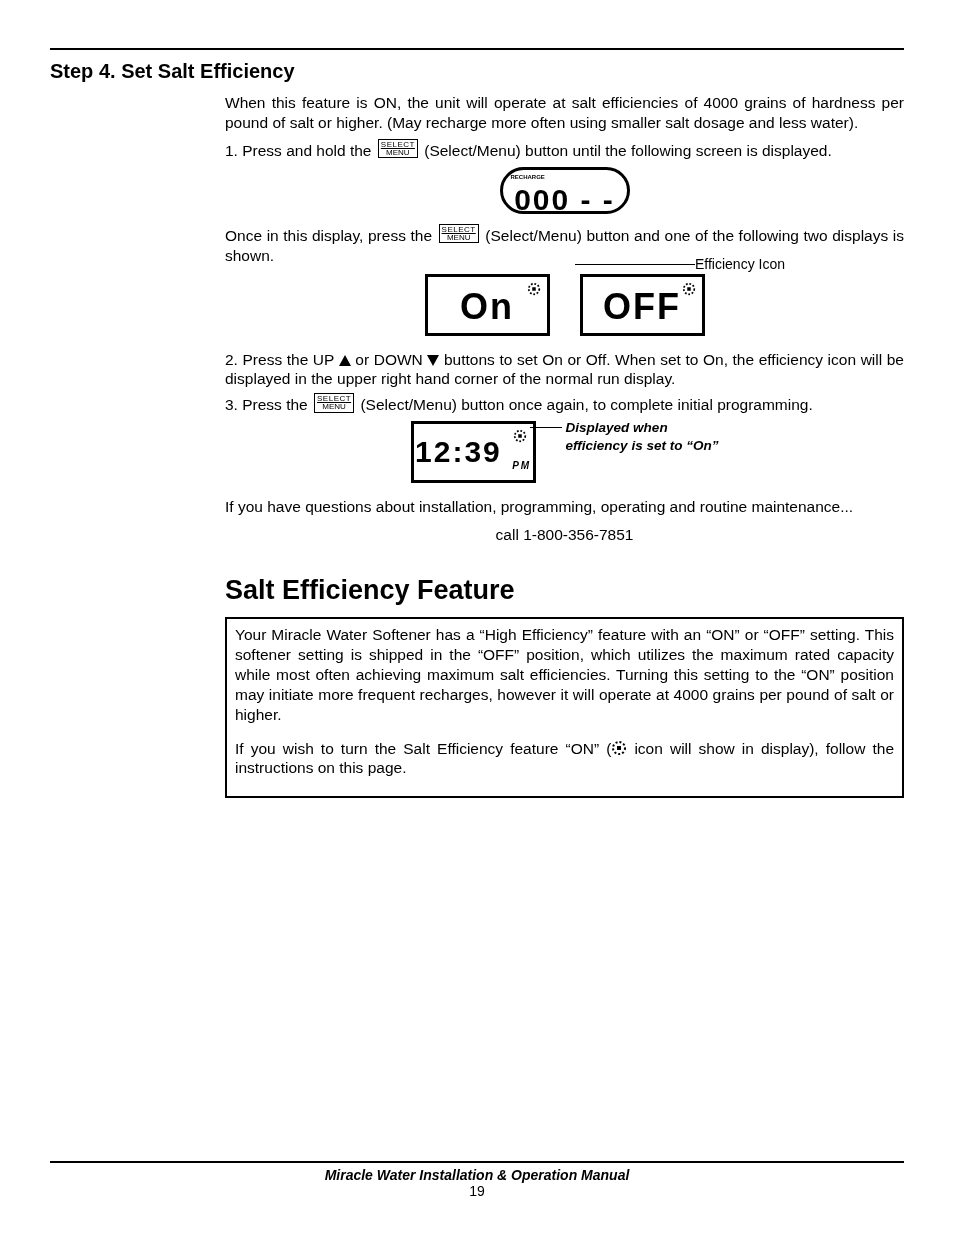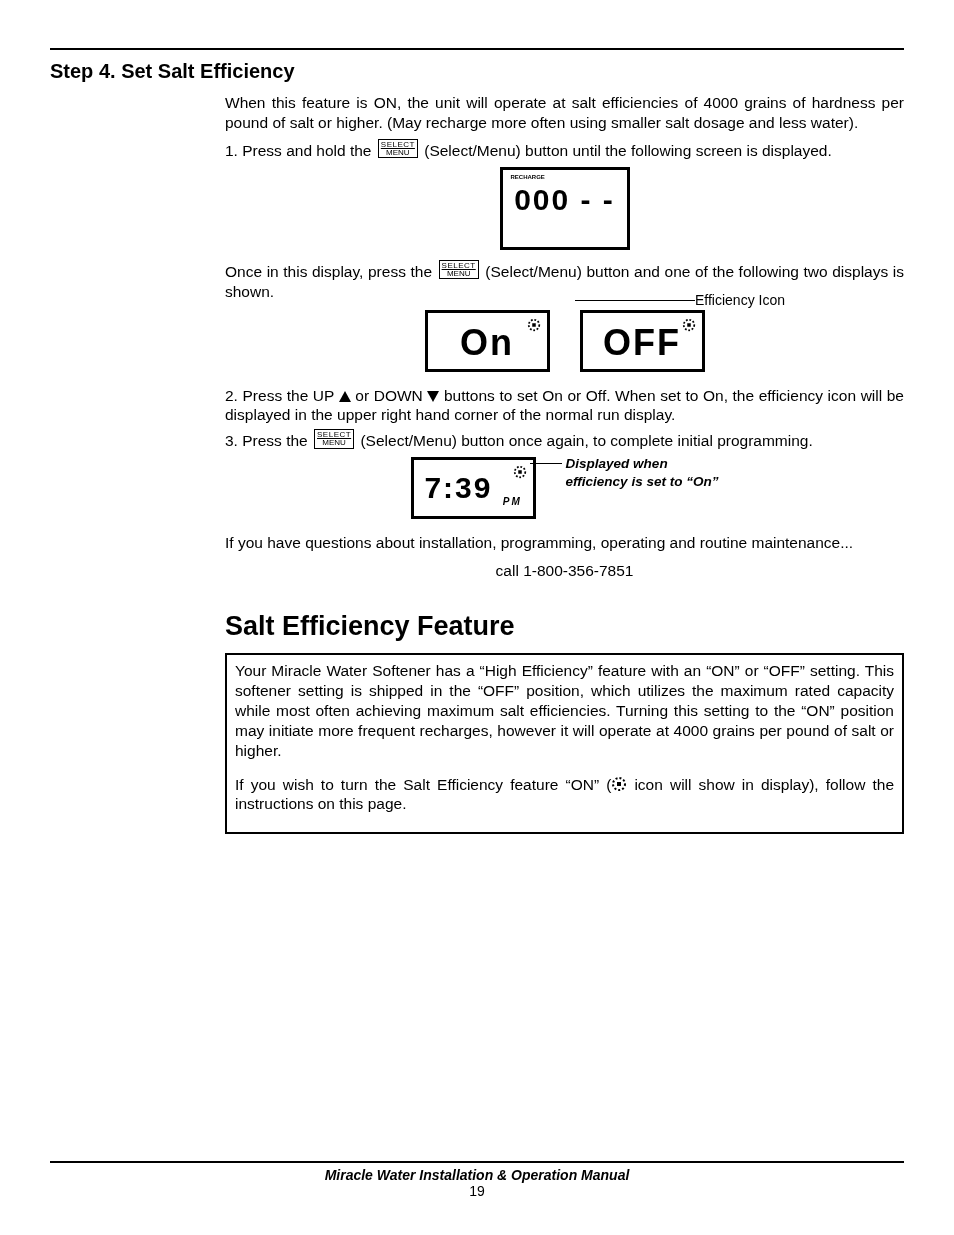--- a/index.html
+++ b/index.html
@@ -34,21 +34,21 @@
   .btn-select .t { text-decoration: underline; letter-spacing: 0.5px; display:block;}
   .btn-select .b { display:block; margin-top:1px;}
   .fig-row { text-align: center; margin: 6px 0 10px 0; }
   .lcd-box {
     display: inline-block;
     border: 3.5px solid #000;
     background: #fff;
     vertical-align: middle;
     position: relative;
   }
-  .lcd-big { width: 130px; height: 83px; }
+  .lcd-big { width: 130px; height: 47px; border-radius: 29px; }
   .lcd-med { width: 125px; height: 62px; }
   .seg {
     font-family: "Arial Black", Arial, sans-serif;
     font-size: 36px;
     font-weight: 900;
     letter-spacing: 2px;
     display: block;
     text-align: center;
     line-height: 60px;
     white-space: nowrap;
@@ -153,21 +153,21 @@
   </ol>
 
   <div class="clock-row">
     <span class="lcd-box lcd-med">
       <span class="eff-icon">
         <svg viewBox="0 0 16 16">
             <circle cx="8" cy="8" r="6" fill="none" stroke="#000" stroke-width="2" stroke-dasharray="2 2"></circle>
             <rect x="6" y="6" width="4" height="4" fill="#000"></rect>
           </svg>
       </span>
-      <span class="seg" style="font-size:30px; line-height:56px;"><span>7:39</span> <span class="pm">PM</span></span>
+      <span class="seg" style="font-size:30px; line-height:56px;"><span>12:39</span> <span class="pm">PM</span></span>
     </span>
     <div class="clock-ann">
       <span>Displayed when</span><br><span>efficiency is set to “On”</span>
     </div>
   </div>
 
   <p>If you have questions about installation, programming, operating and routine maintenance...</p>
   <div class="callout">call 1-800-356-7851</div>
 
   <h2 class="sef-title">Salt Efficiency Feature</h2>

